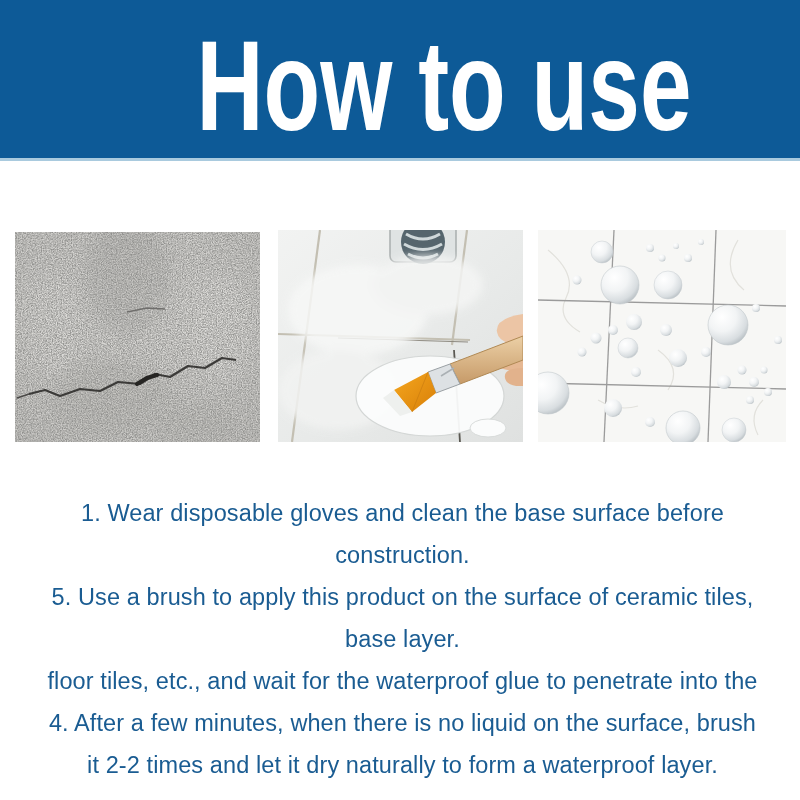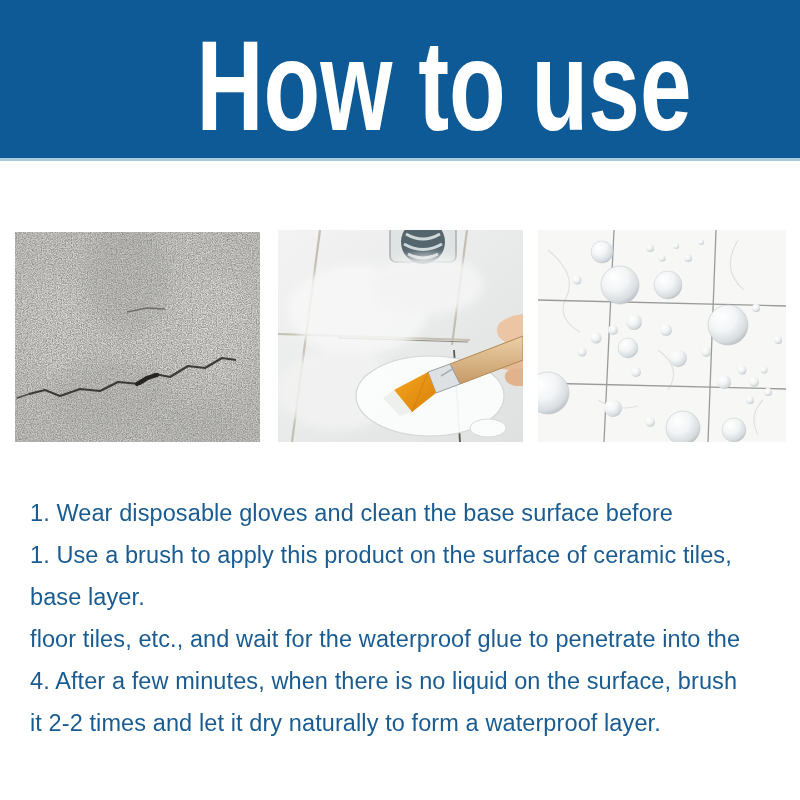--- a/index.html
+++ b/index.html
@@ -29,21 +29,21 @@
   .fig-3{left:538px;top:230px;width:248px;height:212px;}
 
   
   .instructions{
     position:absolute;left:30px;top:492px;width:745px;
     color:#1a5c92;
     font-size:23.5px;
     line-height:42px;
     letter-spacing:0.1px;
   }
-  .instr-line{white-space:nowrap;}
+  .instr-line{white-space:nowrap;text-align:center;}
 </style>
 </head>
 <body>
 
 <div class="canvas">
 
   <div class="banner">
     <svg width="800" height="158" viewBox="0 0 800 158">
       <text x="400" y="130" text-anchor="middle" font-family="Liberation Sans, sans-serif" font-weight="bold" font-size="128" fill="#ffffff" textLength="495" lengthAdjust="spacingAndGlyphs">How to use</text>
     </svg>
@@ -207,20 +207,21 @@
         <circle cx="226" cy="140" r="3.5" fill="url(#drop)"></circle>
         <circle cx="230" cy="162" r="4" fill="url(#drop)"></circle>
         <circle cx="212" cy="170" r="4" fill="url(#drop)"></circle>
         <circle cx="240" cy="110" r="4" fill="url(#drop)"></circle>
       </g>
     </svg>
   </div>
 
   <div class="instructions">
     <div class="instr-line">1. Wear disposable gloves and clean the base surface before</div>
-    <div class="instr-line">1. Use a brush to apply this product on the surface of ceramic tiles,</div>
+    <div class="instr-line">construction.</div>
+    <div class="instr-line">5. Use a brush to apply this product on the surface of ceramic tiles,</div>
     <div class="instr-line">base layer.</div>
     <div class="instr-line">floor tiles, etc., and wait for the waterproof glue to penetrate into the</div>
     <div class="instr-line">4. After a few minutes, when there is no liquid on the surface, brush</div>
     <div class="instr-line">it 2-2 times and let it dry naturally to form a waterproof layer.</div>
   </div>
 
 </div>
 
 </body></html>

